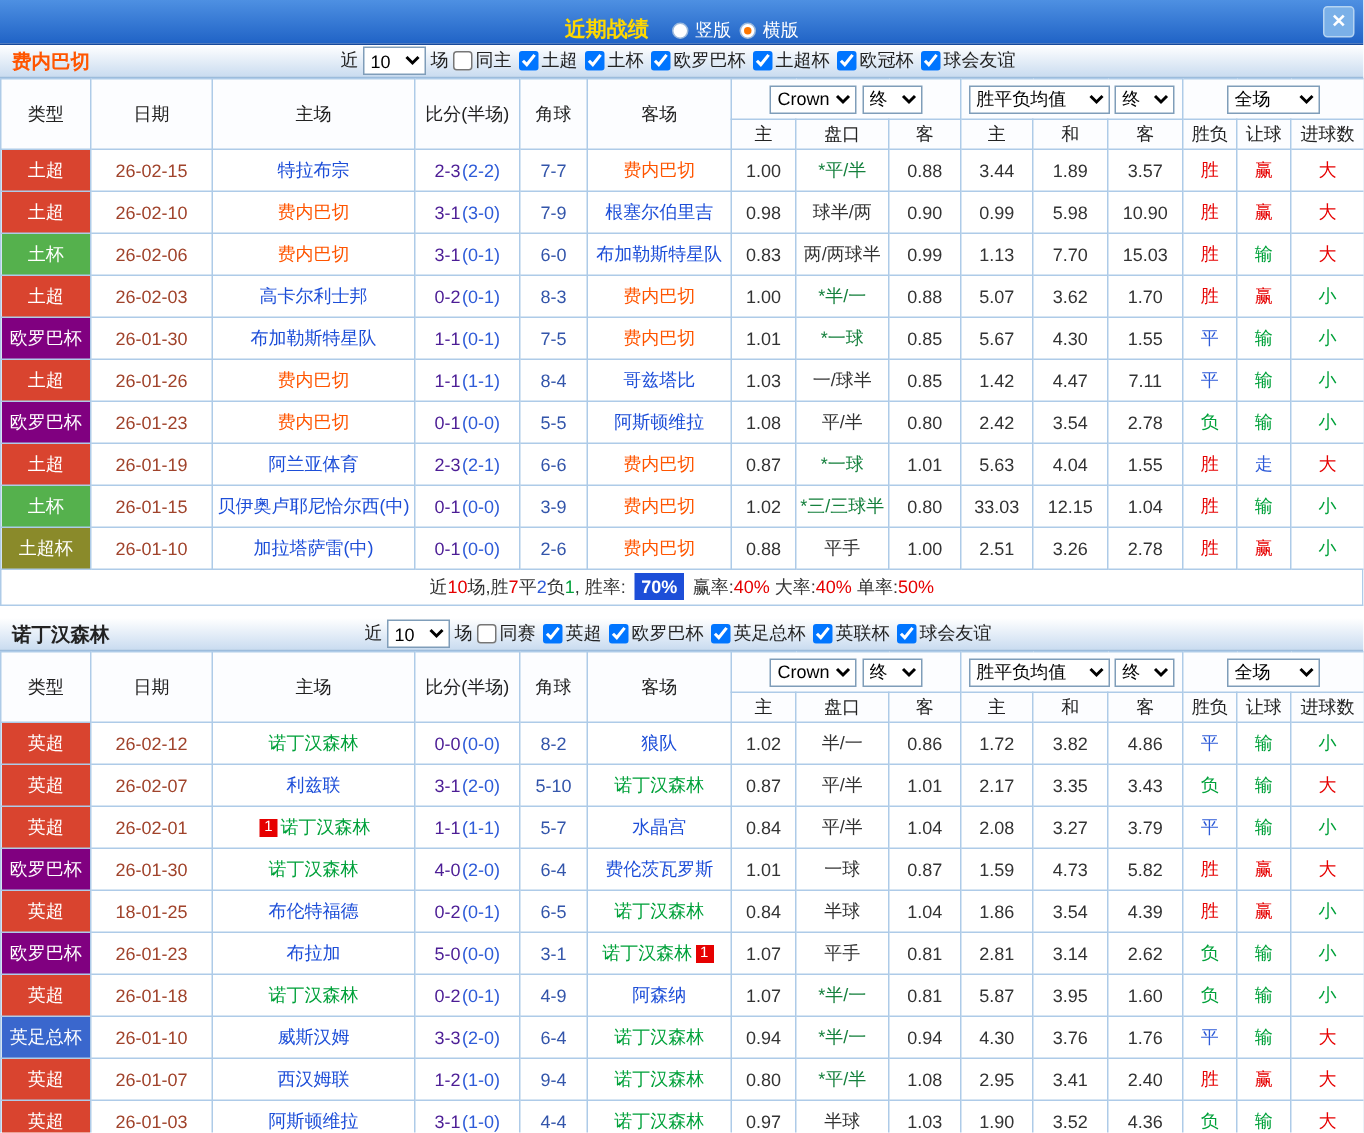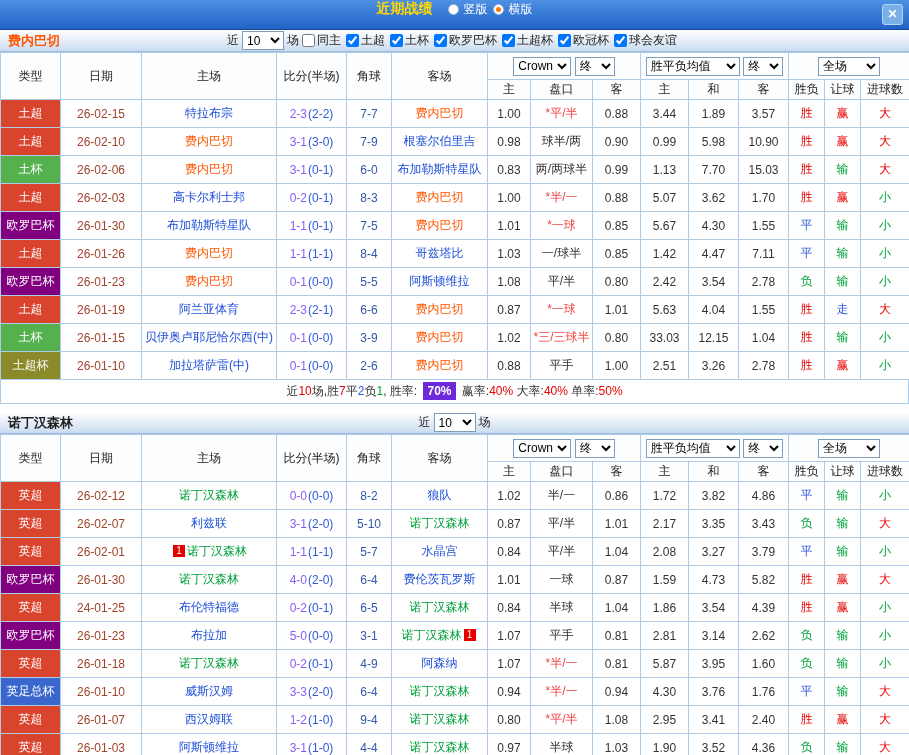--- a/index.html
+++ b/index.html
@@ -1,19 +1,19 @@
 <!DOCTYPE html>
 <html><head>
 <meta charset="utf-8">
 <style>
   *{box-sizing:border-box;margin:0;padding:0}
   html,body{width:909px;height:755px;overflow:hidden;background:#fff;
     font-family:"Liberation Sans",sans-serif;font-size:12px;color:#333}
   
-  .topbar{height:30px;background:linear-gradient(#4e90e2,#2063c6);display:flex;align-items:flex-start;
+  .topbar{height:30px;background:linear-gradient(#4e90e2,#2063c6);display:flex;align-items:flex-end;
     position:relative;border-bottom:1px solid #17499b}
   .topbar-center{margin:0 auto;display:flex;align-items:center;gap:5px}
   .tb-title{color:#ffd800;font-weight:bold;font-size:14px;margin-right:10px}
   .tb-label{color:#fff;cursor:pointer}
   .radio{width:11px;height:11px;border-radius:50%;background:#fff;border:1px solid #9bb9dd;
     display:inline-block;position:relative;cursor:pointer}
   .radio.sel::after{content:"";position:absolute;left:2px;top:2px;width:5px;height:5px;border-radius:50%;background:#ff7700}
   .close-btn{position:absolute;right:6px;top:4px;width:21px;height:21px;line-height:19px;text-align:center;
     background:#7ab0e8;border:1px solid #b5d4f2;border-radius:3px;color:#fff;font-weight:bold;cursor:pointer}
   
@@ -29,31 +29,31 @@
   table{width:909px;border-collapse:collapse;table-layout:fixed}
   th,td{border:1px solid #aecbe8;text-align:center;overflow:hidden;white-space:nowrap;padding:0}
   th{font-weight:normal;color:#222;background:#fcfdff}
   thead tr:first-child th{height:27px}
   thead tr:last-child th{height:20px}
   tbody td{height:28px;background:#fff}
   .lg{color:#fff}
   .dt{color:#a0432b;cursor:pointer}
   .tm{color:#1d4ed8;cursor:pointer}
   .tm.focal{color:var(--focal)}
-  .ft{color:#8b5cf6}
+  .ft{color:#4c1d95}
   .ht{color:#2e5bd8;margin-left:1px}
   .cr{color:#3355aa}
   .od{color:#333}
   .pan{color:#333}
-  .pan.up{color:#ef4444}
+  .pan.up{color:#15803d}
   .res.r{color:#e60000}.res.b{color:#2e5bd8}.res.g{color:#00a13a}
   .card{display:inline-block;background:#e60000;color:#fff;width:12px;height:12px;line-height:12px;
     font-size:10px;margin:0 2px;vertical-align:1px}
   .summary{height:24px;line-height:23px;text-align:center;border:1px solid #aecbe8;border-top:none;background:#fff}
-  .rate-badge{background:#6d28d9;color:#fff;font-weight:bold;padding:2px 4px;margin:0 3px}
+  .rate-badge{background:#1d4ed8;color:#fff;font-weight:bold;padding:2px 4px;margin:0 3px}
   .c-r{color:#e60000}.c-b{color:#2e5bd8}.c-g{color:#00a13a}
   #section-1{margin-top:8px}
 </style>
 </head>
 <body>
 
 <div class="topbar">
   <div class="topbar-center">
     <span class="tb-title">近期战绩</span>
     <span class="radio"></span>
@@ -300,20 +300,21 @@
   <div class="summary"><span>近</span><span class="c-r">10</span><span>场,胜</span><span class="c-r">7</span><span>平</span><span class="c-b">2</span><span>负</span><span class="c-g">1</span><span>, 胜率: </span><span class="rate-badge">70%</span><span> 赢率:</span><span class="c-r">40%</span><span> 大率:</span><span class="c-r">40%</span><span> 单率:</span><span class="c-r">50%</span></div>
 </section>
 
 <section id="section-1" style="--focal: #00a13a;">
   <div class="section-bar">
     <span class="team-name" style="color: rgb(34, 34, 34);">诺丁汉森林</span>
     <div class="filters">
       <span>近</span>
       <select class="sel-count"><option>10</option></select>
       <span>场</span>
+      <span class="cbs"><label><input type="checkbox" style="">同赛</label><label><input type="checkbox" checked="" style="">英超</label><label><input type="checkbox" checked="" style="">欧罗巴杯</label><label><input type="checkbox" checked="" style="">英足总杯</label><label><input type="checkbox" checked="" style="">英联杯</label><label><input type="checkbox" checked="" style="">球会友谊</label></span>
     </div>
   </div>
   <table>
     <colgroup>
         <col style="width:60px">
         <col style="width:81px">
         <col style="width:135px">
         <col style="width:70px">
         <col style="width:45px">
         <col style="width:96px">
@@ -423,21 +424,21 @@
           <td class="od">0.87</td>
           <td class="od">1.59</td>
           <td class="od">4.73</td>
           <td class="od">5.82</td>
           <td class="res r">胜</td>
           <td class="res r">赢</td>
           <td class="res r">大</td>
         </tr>
         <tr>
           <td class="lg" style="background:#d9442f">英超</td>
-          <td class="dt">24-01-25</td>
+          <td class="dt">18-01-25</td>
           <td class="tm">布伦特福德</td>
           <td><span class="ft">0-2</span><span class="ht">(0-1)</span></td>
           <td class="cr">6-5</td>
           <td class="tm focal">诺丁汉森林</td>
           <td class="od">0.84</td>
           <td class="pan">半球</td>
           <td class="od">1.04</td>
           <td class="od">1.86</td>
           <td class="od">3.54</td>
           <td class="od">4.39</td>

